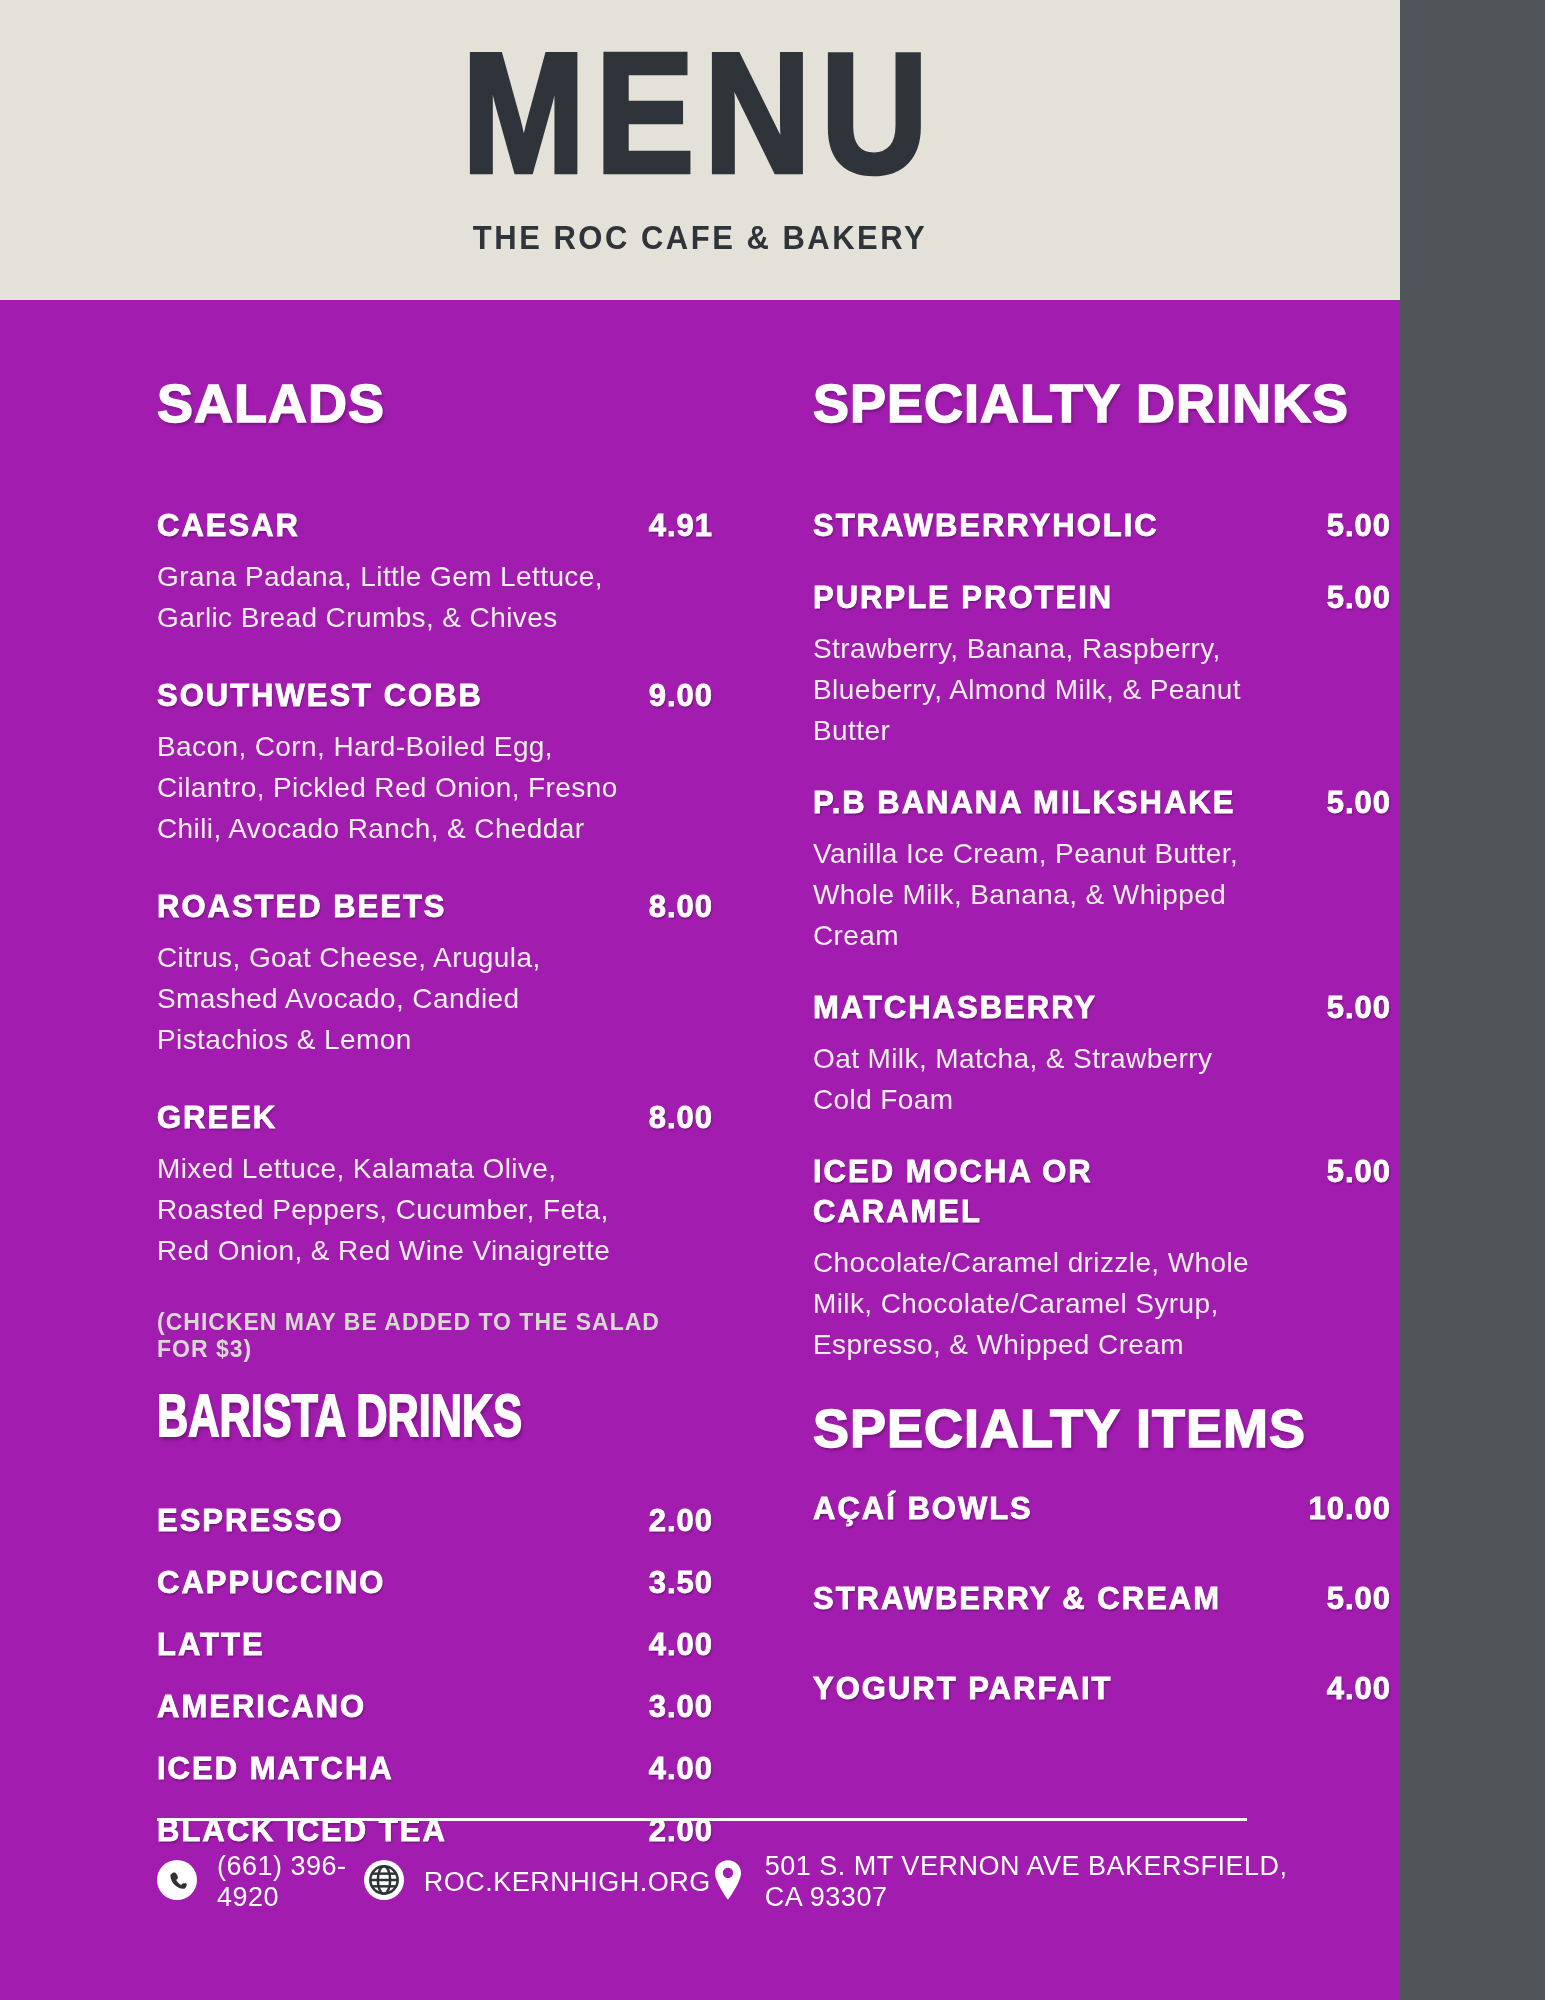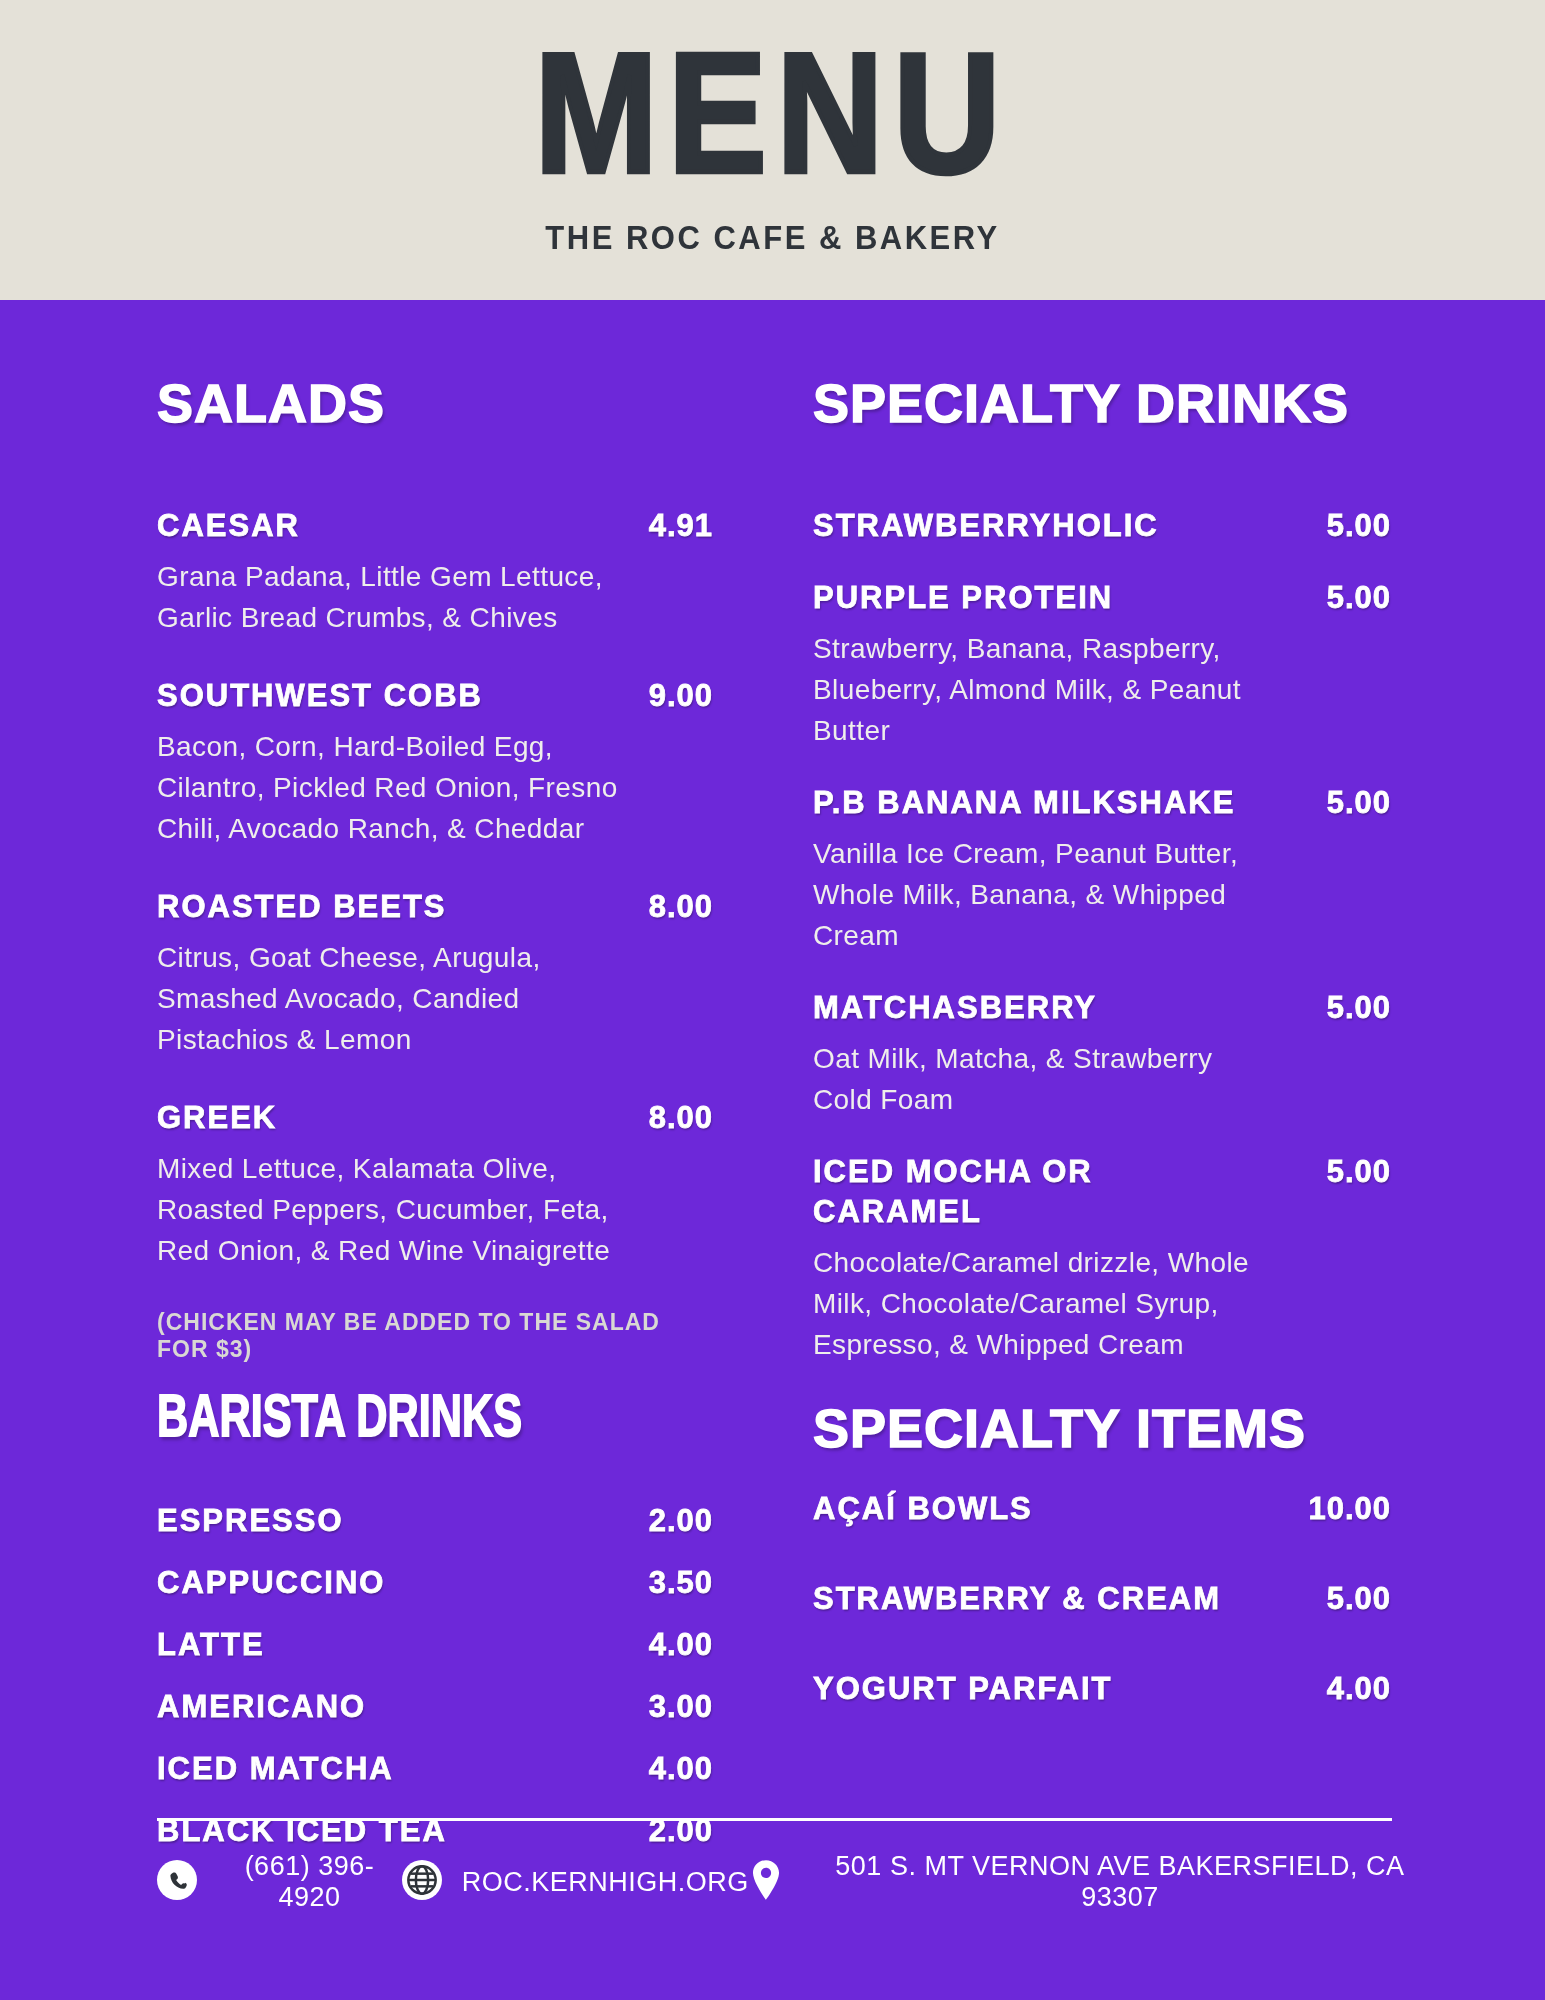--- a/index.html
+++ b/index.html
@@ -1,19 +1,19 @@
 <!DOCTYPE html>
 <html><head>
 <meta charset="utf-8">
 <style>
   * { margin:0; padding:0; box-sizing:border-box; }
   html,body { background:#50555a; }
   .page{
-    position:relative; width:1545px; height:2000px;
-    background:#6d28d9; overflow:hidden;
+    position:relative; width:1400px; height:2000px;
+    background:#a21caf; overflow:hidden;
     font-family:"Liberation Sans", sans-serif;
   }
   
   .header{
     height:300px; background:#E4E1D8;
     display:flex; flex-direction:column; align-items:center;
     padding-top:28px;
   }
   .menu-title{
     font-size:148px; font-weight:700; color:#2F343A;
@@ -64,21 +64,21 @@
     letter-spacing:.4px; line-height:41px; max-width:465px;
   }
   .col-right .item-desc{ max-width:450px; }
   .note{
     margin-top:14px; font-size:23px; font-weight:700; color:#D9D8D3;
     letter-spacing:1px;
   }
   .drink{ margin-bottom:22px; }
   .sp-item{ margin-bottom:50px;text-align:center; }
   
-  .footer{ position:absolute; left:157px; right:108px; top:1818px;text-align:center; }
+  .footer{ position:absolute; left:157px; right:108px; top:1818px; }
   .footer-divider{ height:3px; background:#fff; margin-right:45px; }
   .contact-row{ display:flex; justify-content:space-between; align-items:center; margin-top:30px; }
   .contact{ display:flex; align-items:center; gap:20px; }
   .contact-text{ font-size:27px; color:#fff; letter-spacing:.5px; }
   .icon{ display:block; flex:0 0 auto; }
 </style>
 </head>
 <body>
 
 <div class="page">

